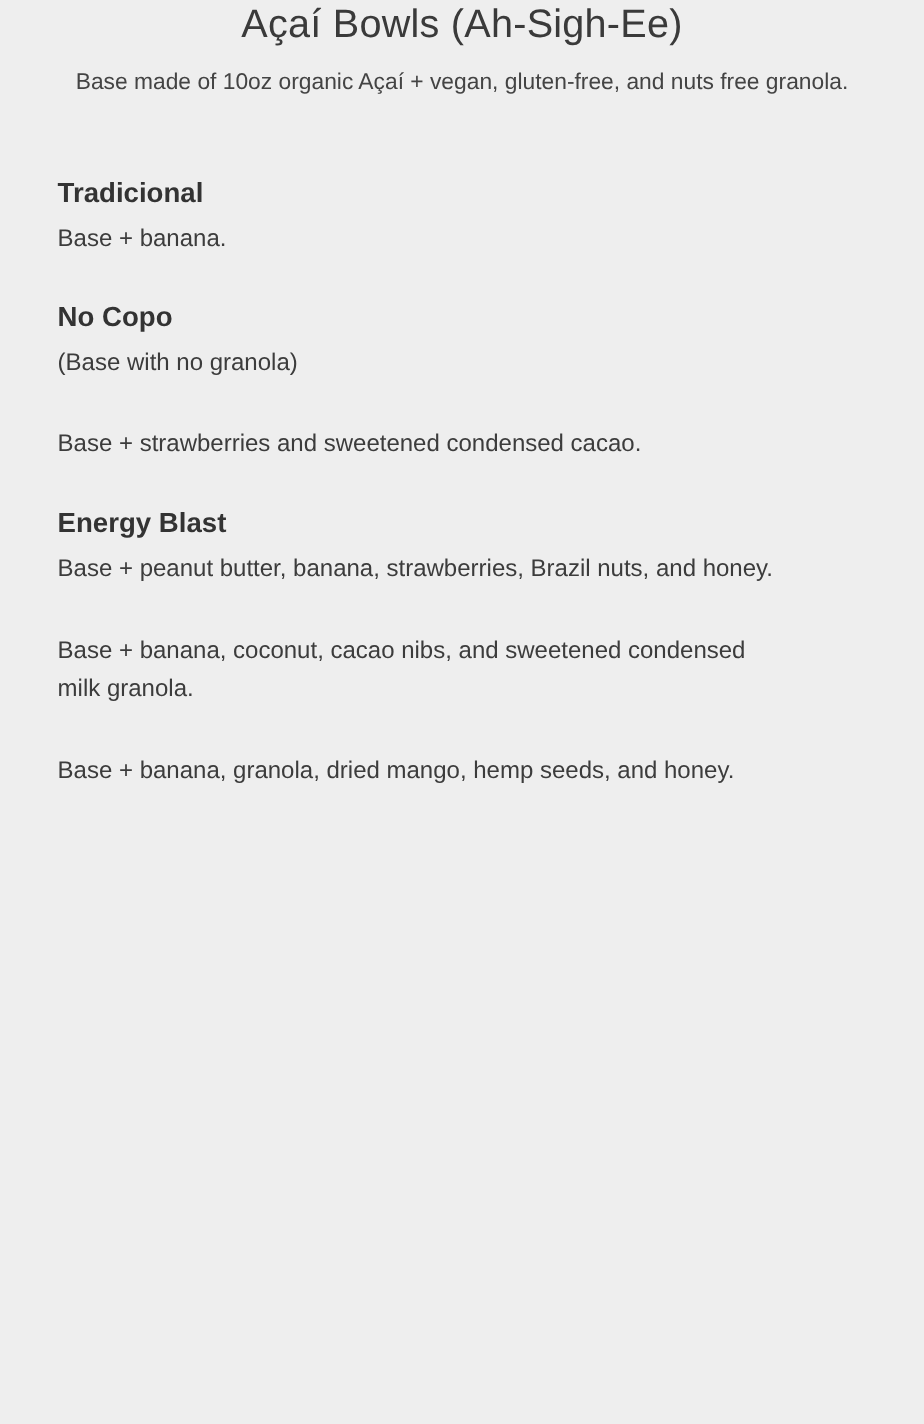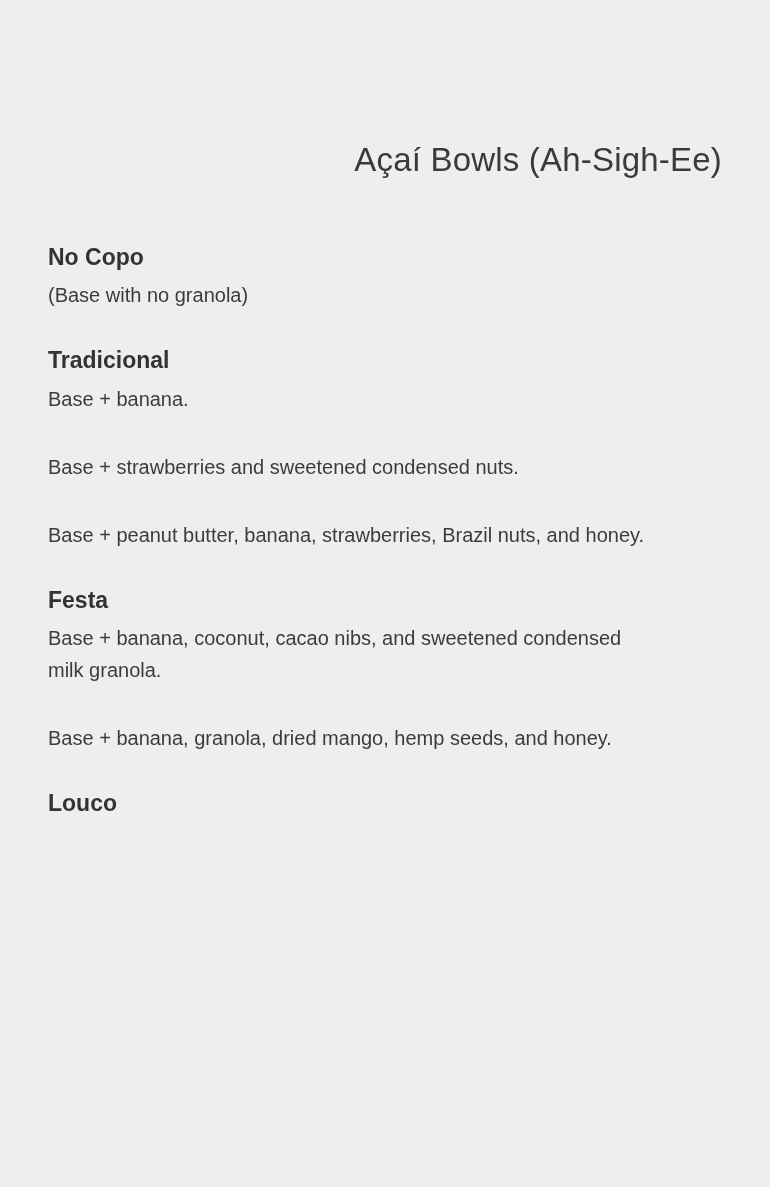--- a/index.html
+++ b/index.html
@@ -13,22 +13,21 @@
     font-family: "Liberation Sans", sans-serif;
     color: #333333;
     -webkit-font-smoothing: antialiased;
   }
   .page {
     width: 770px;
     box-sizing: border-box;
     padding: 0 48px;
   }
   .header {
-    padding-top: 140px;
-    text-align: right;
+    text-align: center;
   }
   .menu-title {
     font-size: 33px;
     font-weight: normal;
     color: #3a3a3a;
     margin: 0;
     line-height: 1.2;
     letter-spacing: 0.2px;
   }
   .menu-subtitle {
@@ -60,50 +59,47 @@
     max-width: 600px;
   }
 </style>
 </head>
 <body>
 
 <div class="page">
 
   <div class="header">
     <h1 class="menu-title">Açaí Bowls (Ah-Sigh-Ee)</h1>
+    <p class="menu-subtitle">Base made of 10oz organic Açaí + vegan, gluten-free, and nuts free granola.</p>
   </div>
 
   <div class="items">
+
+    <div class="item">
+      <h2 class="item-name">Tradicional</h2>
+      <p class="item-desc">Base + banana.</p>
+    </div>
 
     <div class="item">
       <h2 class="item-name">No Copo</h2>
       <p class="item-desc">(Base with no granola)</p>
     </div>
 
     <div class="item">
-      <h2 class="item-name">Tradicional</h2>
-      <p class="item-desc">Base + banana.</p>
+      <p class="item-desc">Base + strawberries and sweetened condensed cacao.</p>
     </div>
 
     <div class="item">
-      <p class="item-desc">Base + strawberries and sweetened condensed nuts.</p>
-    </div>
-
-    <div class="item">
+      <h2 class="item-name">Energy Blast</h2>
       <p class="item-desc">Base + peanut butter, banana, strawberries, Brazil nuts, and honey.</p>
     </div>
 
     <div class="item">
-      <h2 class="item-name">Festa</h2>
       <p class="item-desc">Base + banana, coconut, cacao nibs, and sweetened condensed milk granola.</p>
     </div>
 
     <div class="item">
       <p class="item-desc">Base + banana, granola, dried mango, hemp seeds, and honey.</p>
     </div>
 
-    <div class="item">
-      <h2 class="item-name">Louco</h2>
-      <p class="item-desc"></p>
-    </div>
 
   </div>
 </div>
 
 </body></html>

